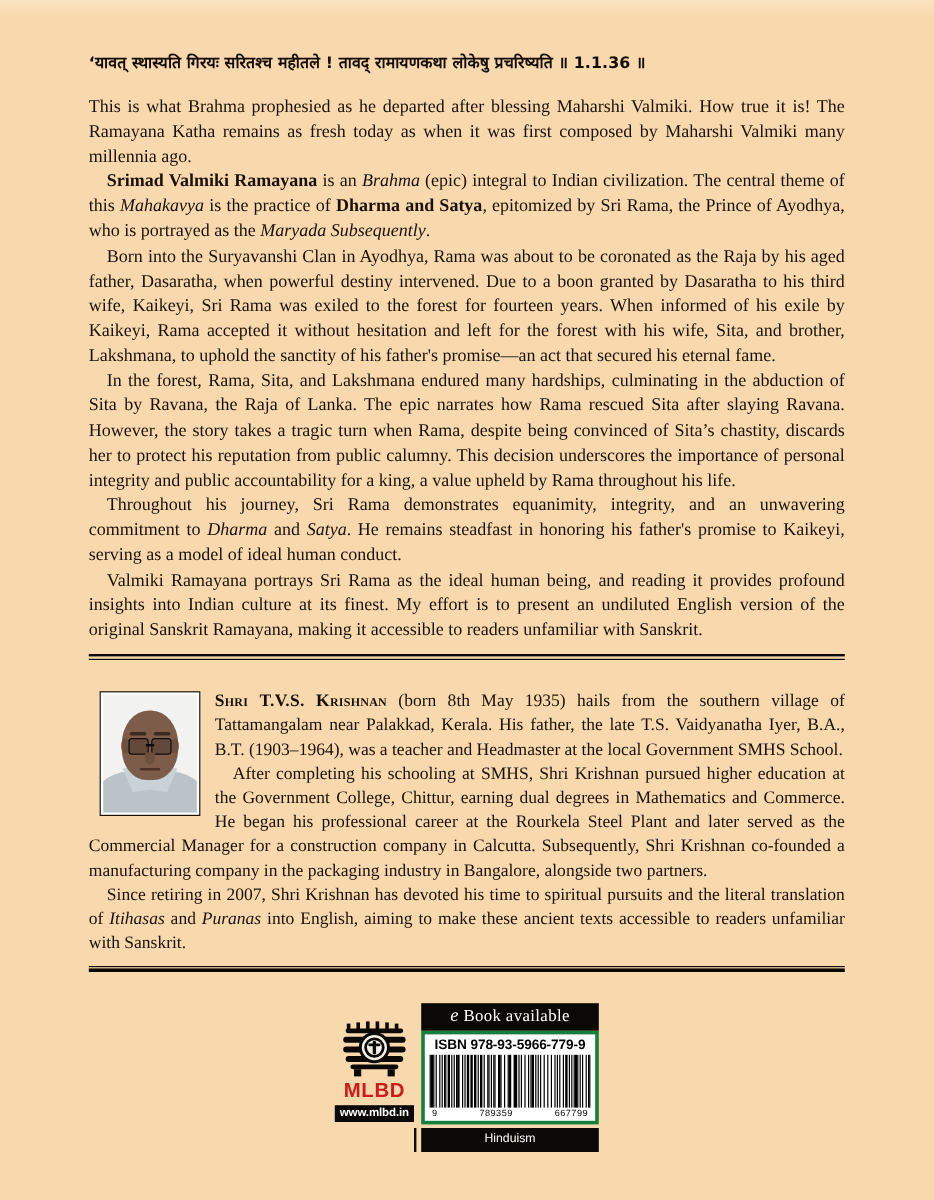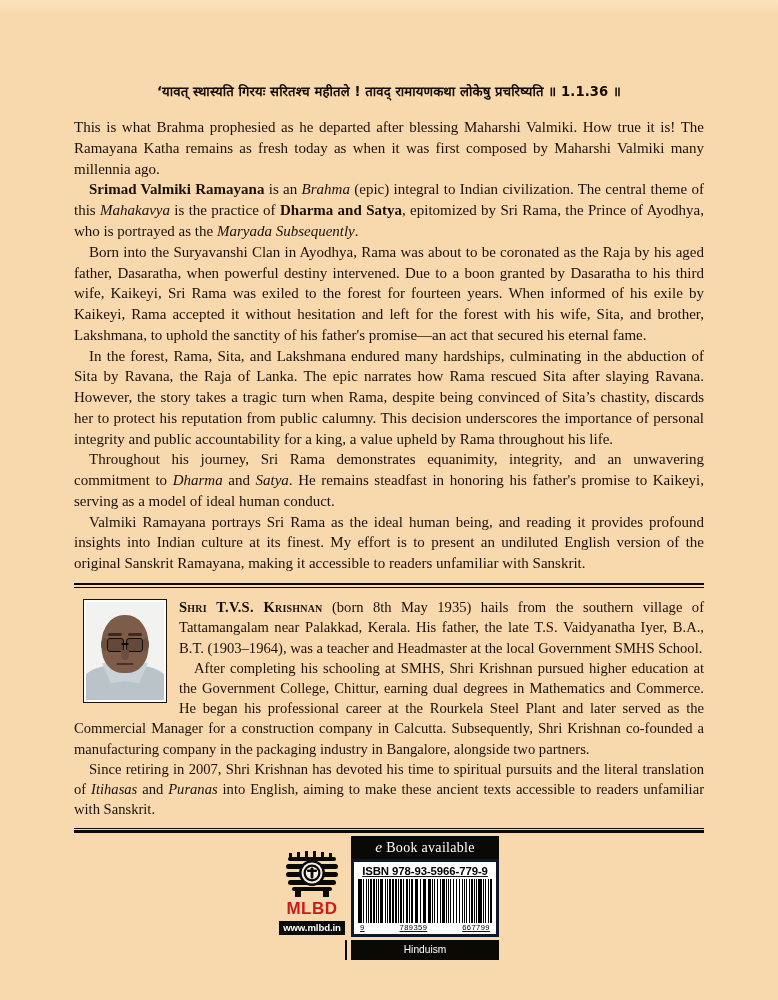--- a/index.html
+++ b/index.html
@@ -20,22 +20,22 @@
     left: 0; top: 0;
     width: 778px;
     height: 1000px;
     background: linear-gradient(to bottom, #fbe3c0 0px, #f8d9ae 14px, #f8d9ae 100%);
     box-sizing: border-box;
     padding: 0 74px;
   }
 
   
   .epigraph {
-    padding-top: 82px;
-    text-align: center;
+    padding-top: 44px;
+    text-align: left;
   }
   .sanskrit {
     font-family: "DejaVu Sans", sans-serif;
     font-size: 13.2px;
     line-height: 1.45;
     font-weight: 700;
     letter-spacing: 0.1px;
     color: #150d05;
     white-space: nowrap;
   }
@@ -85,21 +85,21 @@
     background: #0c0904;
   }
   .rule-bottom .gap { height: 1.8px; }
   .rule-bottom .thick {
     height: 2.4px;
     background: #0c0904;
   }
 
   
   .bio {
-    margin-top: 9px;
+    margin-top: 24px;
     font-size: 14.6px;
     line-height: 1.385;
     text-align: justify;
   }
   .bio p { margin: 0; text-indent: 15px; }
   .bio p.noindent { text-indent: 0; }
   .bio i { }
 
   .photo-frame {
     float: left;
@@ -272,23 +272,22 @@
     font-size: 14px;
     padding: 2px 0 3px 0;
     letter-spacing: 0.3px;
   }
   .ebook-banner .e-glyph {
     font-style: italic;
     font-size: 15.5px;
     font-family: "Liberation Serif", serif;
   }
   .barcode-box {
-    background: #0f172a;
+    background: #15803d;
     padding: 3px;
-    text-decoration: underline;
   }
   .barcode-inner {
     background: #ffffff;
     padding: 3px 4px 1px 4px;
   }
   .isbn {
     font-family: "Liberation Sans", sans-serif;
     font-weight: 700;
     font-size: 11.4px;
     text-align: center;

